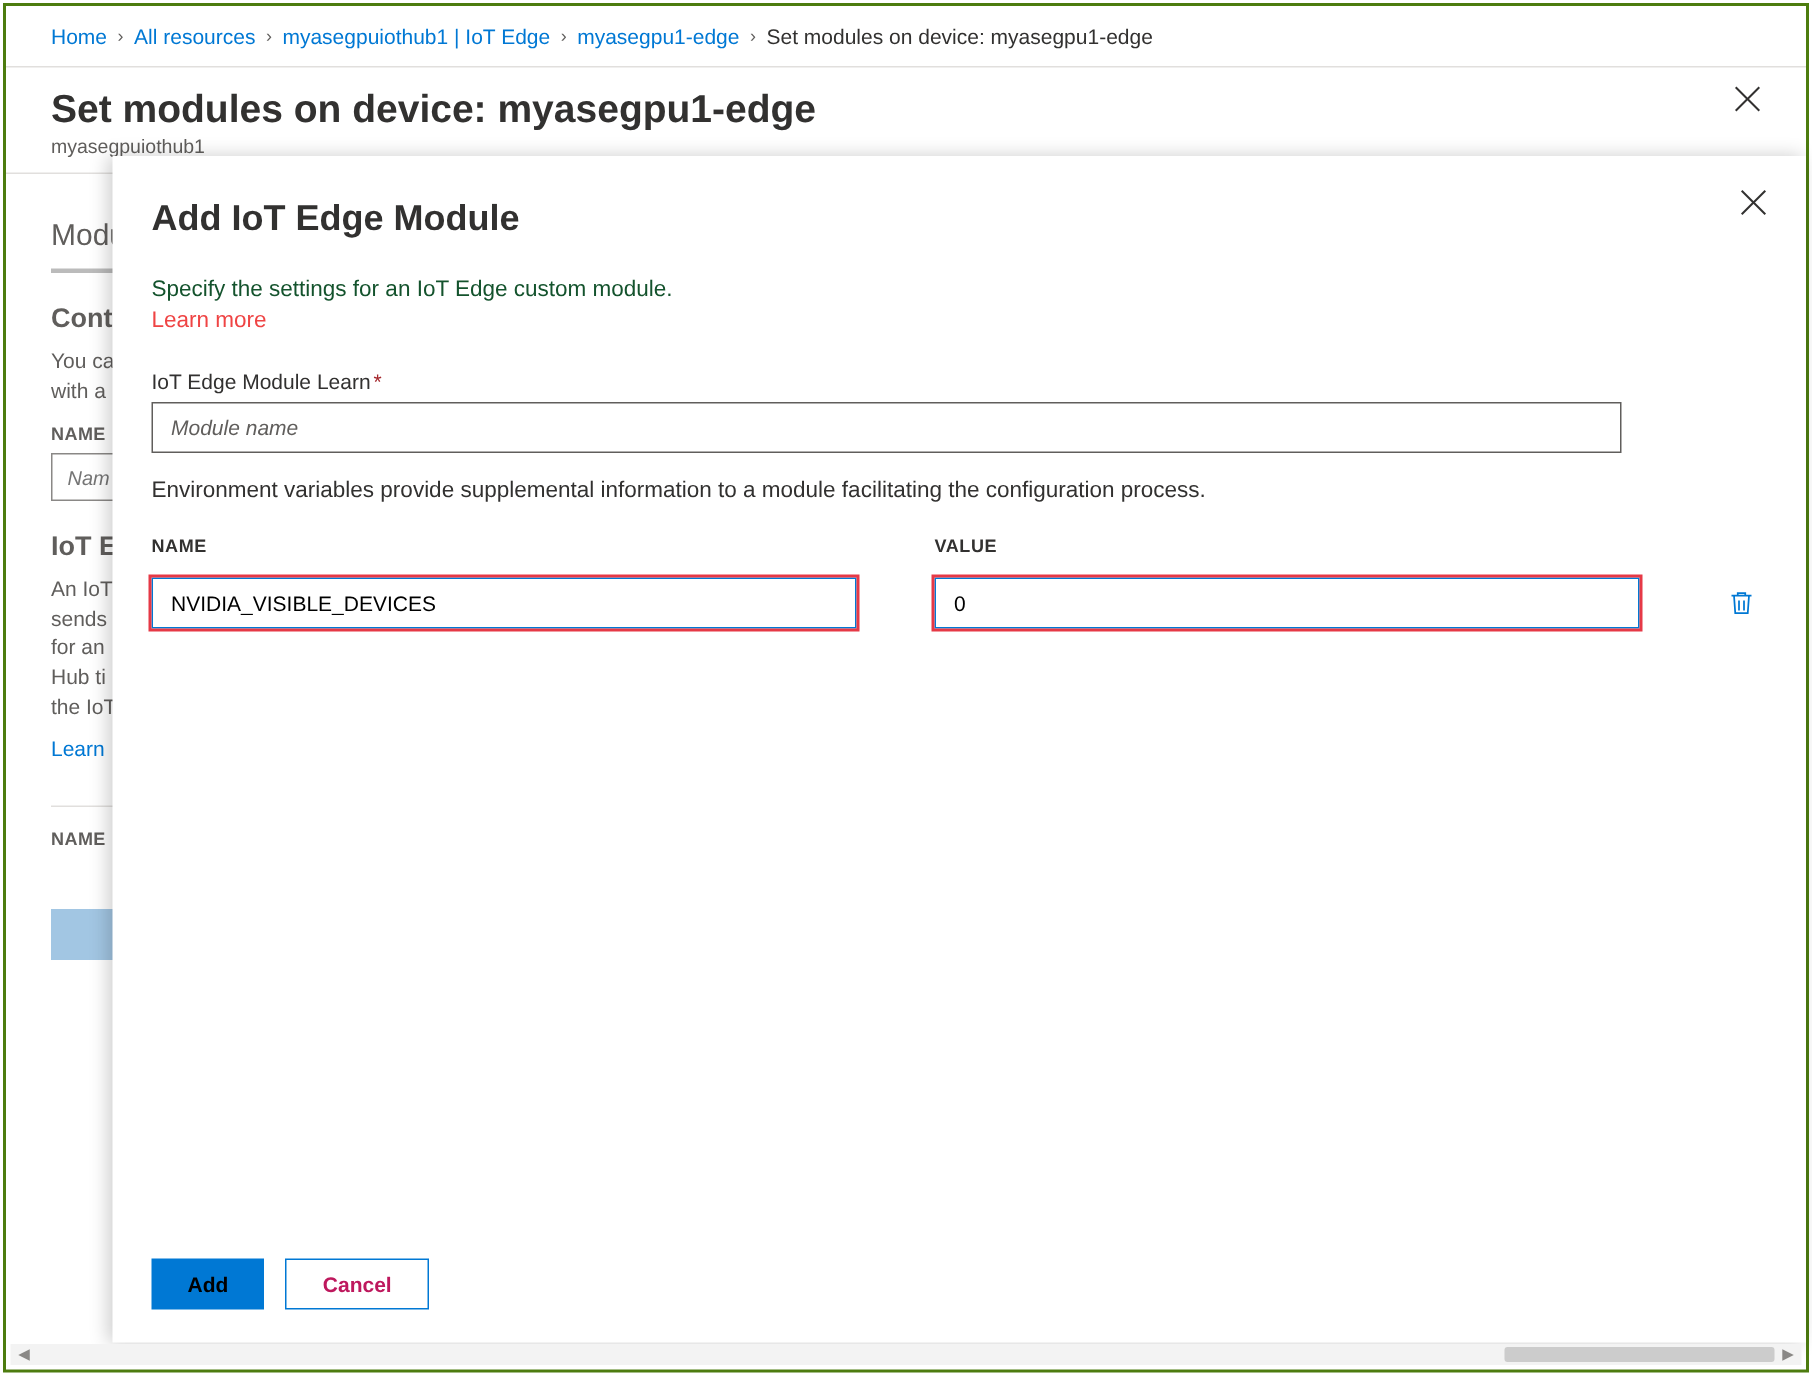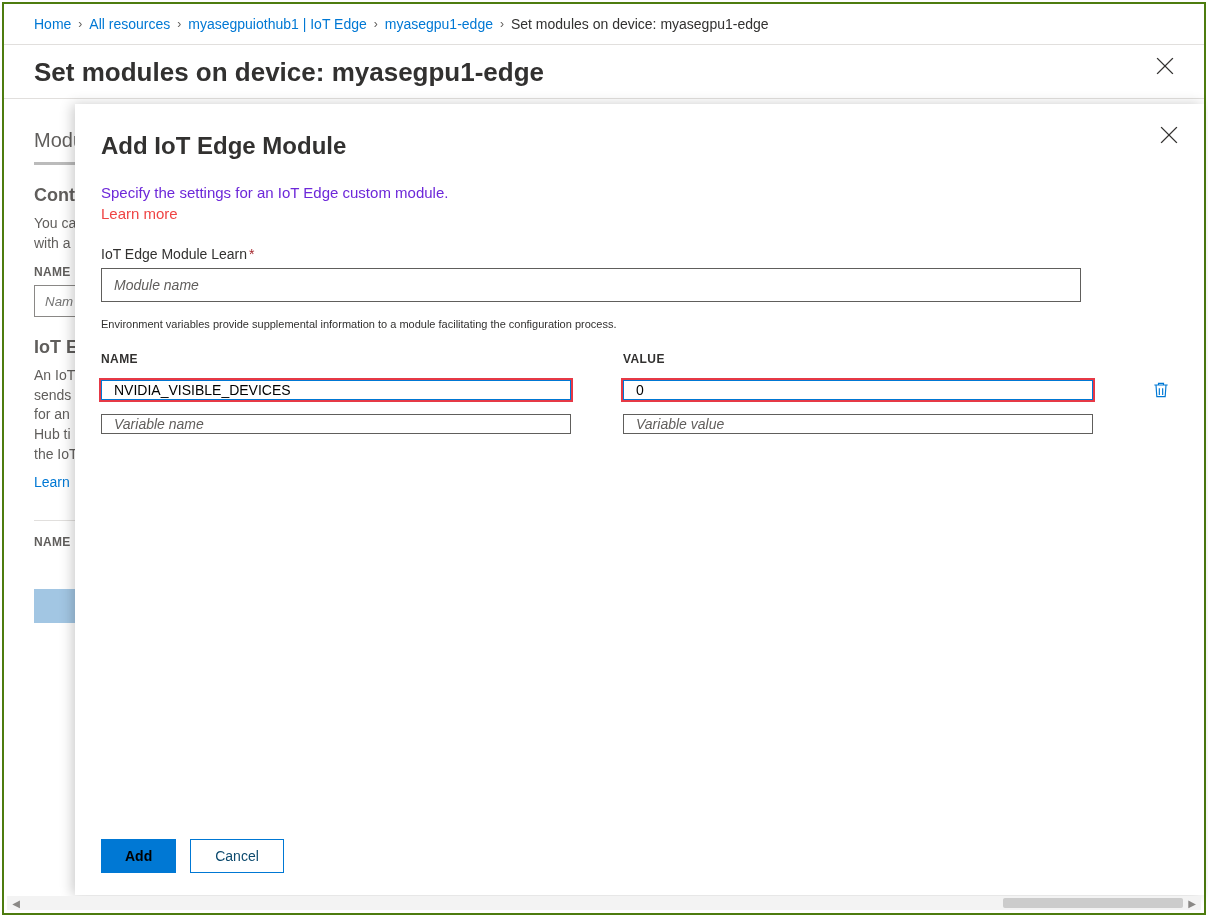--- a/index.html
+++ b/index.html
@@ -101,21 +101,21 @@
     position: absolute;
     top: 22px;
     right: 26px;
     cursor: pointer;
   }
   .panel h2 {
     font-size: 24px;
     font-weight: 600;
     margin-bottom: 24px;
   }
-  .panel .desc { font-size: 15px; color: #6d28d9; margin-bottom: 4px;}
+  .panel .desc { font-size: 15px; color: #14532d; margin-bottom: 4px;}
   .panel .learn { color: #ef4444; font-size: 15px; display:inline-block; margin-bottom: 24px; cursor:pointer;}
   .field-label { font-size: 14px; color: #323130; margin-bottom: 6px; }
   .req { color: #a4262c; margin-left: 2px; }
   .txt {
     width: 100%;
     max-width: 980px;
     height: 34px;
     border: 1px solid #605e5c;
     padding: 0 12px;
     font-size: 14px;
@@ -148,37 +148,37 @@
     left: 0; right: 0; bottom: -1px;
     height: 2px;
     background: #323130;
   }
   .ptab.highlight {
     outline: 2px solid #e63946;
     outline-offset: 0px;
     padding-left: 8px; padding-right: 8px;
   }
   .tabbody { margin-top: 16px; max-width: 1076px;}
-  .tabbody .subdesc { font-size: 11px; margin-bottom: 22px; }
+  .tabbody .subdesc { font-size: 15px; margin-bottom: 22px; }
   .colhead {
     font-size: 12px;
     font-weight: 600;
     letter-spacing: .4px;
     margin-bottom: 8px;
   }
   .row {
     display: flex;
     gap: 52px;
     align-items: center;
     margin-bottom: 14px;
   }
   .row .cell { flex: 1; }
   .cell input {
     width: 100%;
-    height: 20px;
+    height: 34px;
     border: 1px solid #605e5c;
     padding: 0 12px;
     font-size: 14px;
     font-family: inherit;
   }
   .cell input::placeholder { font-style: italic; color: #605e5c; }
   .row.hl .cell input {
     border: 1px solid #0078d4;
     outline: 2px solid #e63946;
     outline-offset: 0;
@@ -201,21 +201,21 @@
   }
   .btn {
     height: 34px;
     padding: 0 24px;
     font-size: 14px;
     font-family: inherit;
     cursor: pointer;
     border: none;
   }
   .btn.primary { background: #0078d4; color: #000000; font-weight: 600; }
-  .btn.secondary { background: #fff; border: 1px solid #0078d4; color: #0c4a6e; }
+  .btn.secondary { background: #fff; border: 1px solid #0078d4; color: #be185d; font-weight: bold; }
   
   .hbar {
     position: absolute;
     left: 3px; right: 3px; bottom: 3px;
     height: 14px;
     background: #f3f3f3;
     display: flex;
     align-items: center;
     justify-content: space-between;
     padding: 0 2px;
@@ -244,20 +244,21 @@
     <a>myasegpuiothub1 | IoT Edge</a>
     <span class="chev">›</span>
     <a>myasegpu1-edge</a>
     <span class="chev">›</span>
     <span class="cur">Set modules on device: myasegpu1-edge</span>
   </div>
 
   <div class="pagehead">
     <div>
       <h1>Set modules on device: myasegpu1-edge</h1>
+      <div class="sub">myasegpuiothub1</div>
     </div>
     <svg class="x-icon" viewBox="0 0 16 16">
       <line x1="1" y1="1" x2="15" y2="15"></line>
         <line x1="15" y1="1" x2="1" y2="15"></line>
     </svg>
   </div>
 
   <div class="bg-tabs">
     <span class="tab">Modules</span>
   </div>
@@ -317,25 +318,20 @@
       <div class="row hl">
         <div class="cell"><input value="NVIDIA_VISIBLE_DEVICES" style=""></div>
         <div class="cell"><input value="0" style=""></div>
         <div class="trail">
           <svg class="trash" viewBox="0 0 24 24">
             <path d="M4 6h16M9 6V4h6v2M6 6l1 14h10l1-14M10 10v8M14 10v8"></path>
           </svg>
         </div>
       </div>
 
-      <div class="row">
-        <div class="cell"><input placeholder="Variable name" style=""></div>
-        <div class="cell"><input placeholder="Variable value" style=""></div>
-        <div class="trail"></div>
-      </div>
     </div>
 
     <div class="footer">
       <button class="btn primary">Add</button>
       <button class="btn secondary">Cancel</button>
     </div>
   </div>
 
   <div class="hbar">
     <span class="arrow">◀</span>

